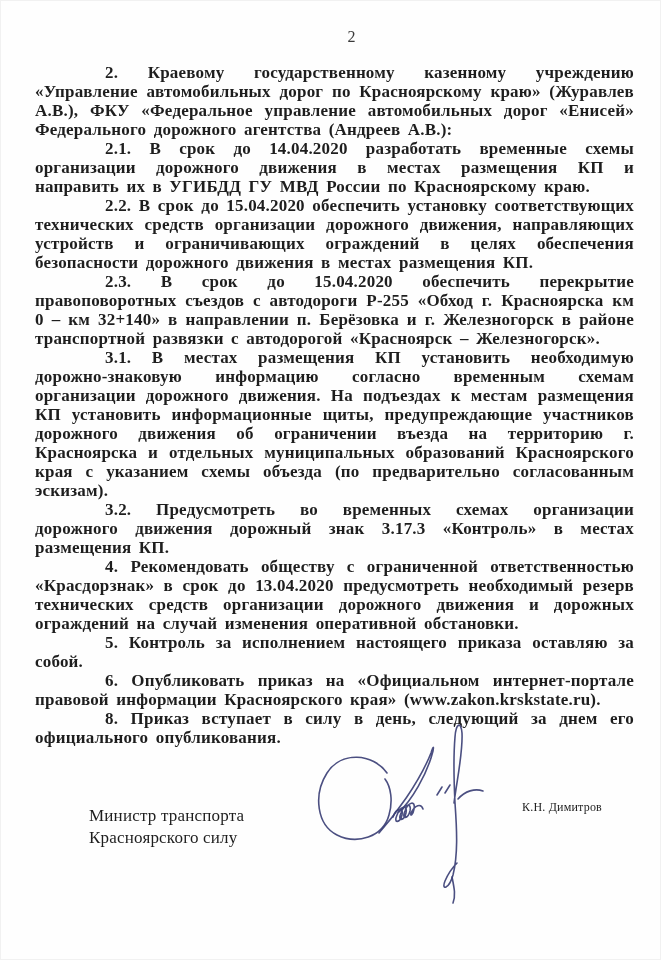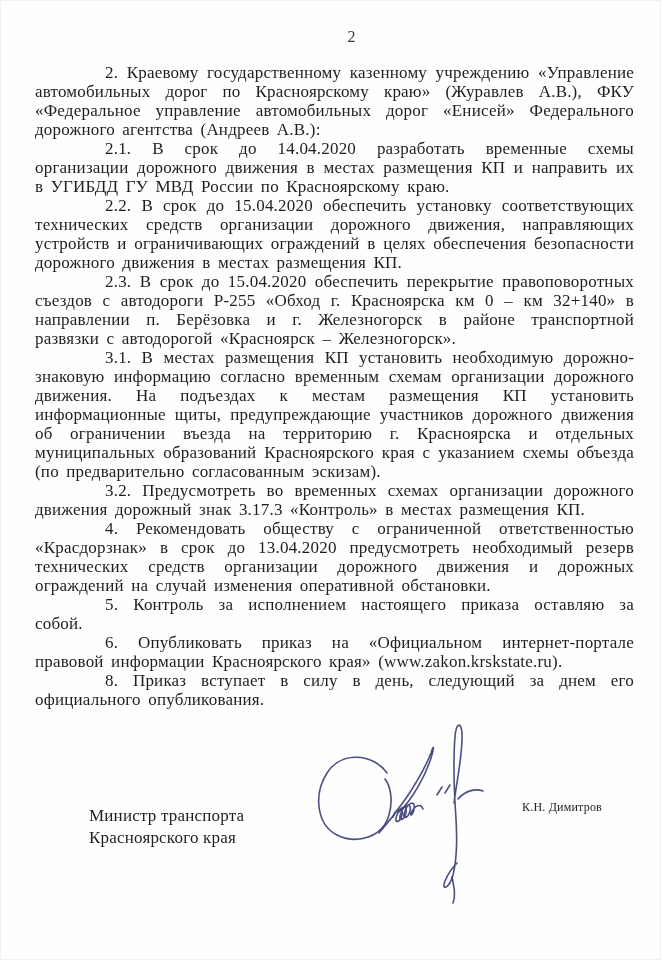--- a/index.html
+++ b/index.html
@@ -36,20 +36,21 @@
     width: 599px;
     font-size: 17px;
     line-height: 19px;
     text-align: justify;
     word-spacing: 3px;
     letter-spacing: 0.2px;
   }
   .body-text p {
     margin: 0;
     text-indent: 70px;
+    font-weight: bold;
   }
   .signoff-left {
     position: absolute;
     left: 88px;
     top: 804px;
     font-size: 17px;
     line-height: 21.5px;
     letter-spacing: 0.2px;
     white-space: nowrap;
   }
@@ -97,21 +98,21 @@
     <p>3.1. В местах размещения КП установить необходимую дорожно-знаковую информацию согласно временным схемам организации дорожного движения. На подъездах к местам размещения КП установить информационные щиты, предупреждающие участников дорожного движения об ограничении въезда на территорию г. Красноярска и отдельных муниципальных образований Красноярского края с указанием схемы объезда (по предварительно согласованным эскизам).</p>
     <p>3.2. Предусмотреть во временных схемах организации дорожного движения дорожный знак 3.17.3 «Контроль» в местах размещения КП.</p>
     <p>4. Рекомендовать обществу с ограниченной ответственностью «Красдорзнак» в срок до 13.04.2020 предусмотреть необходимый резерв технических средств организации дорожного движения и дорожных ограждений на случай изменения оперативной обстановки.</p>
     <p>5. Контроль за исполнением настоящего приказа оставляю за собой.</p>
     <p>6. Опубликовать приказ на «Официальном интернет-портале правовой информации Красноярского края» (www.zakon.krskstate.ru).</p>
     <p>8. Приказ вступает в силу в день, следующий за днем его официального опубликования.</p>
   </div>
 
   <div class="signoff-left">
     <div>Министр транспорта</div>
-    <div>Красноярского края</div>
+    <div>Красноярского силу</div>
   </div>
 
   <div class="signature-wrap">
     <svg viewBox="0 0 180 215" xmlns="http://www.w3.org/2000/svg" aria-hidden="true">
 
       <path d="M76,82 C62,62 30,60 16,82 C2,104 6,134 26,144 C46,154 72,146 78,124 C82,110 80,96 74,88" stroke="#3c4076"></path>
 
       <path d="M68,142 C84,124 108,92 120,62 C122,56 123,54 122,60 C116,84 100,110 88,121" stroke="#3c4076"></path>
 
       <path d="M82,126 c3,-9 11,-11 9,-2 c-2,8 -9,9 -5,0 c3,-9 11,-11 9,-2 c-2,8 -9,9 -5,0 c3,-9 11,-11 9,-2 c-2,8 -9,9 -5,0 c3,-9 11,-11 9,-2 c-1,6 -4,8 -3,4 c4,-8 10,-10 12,-4" stroke="#3c4076"></path>

